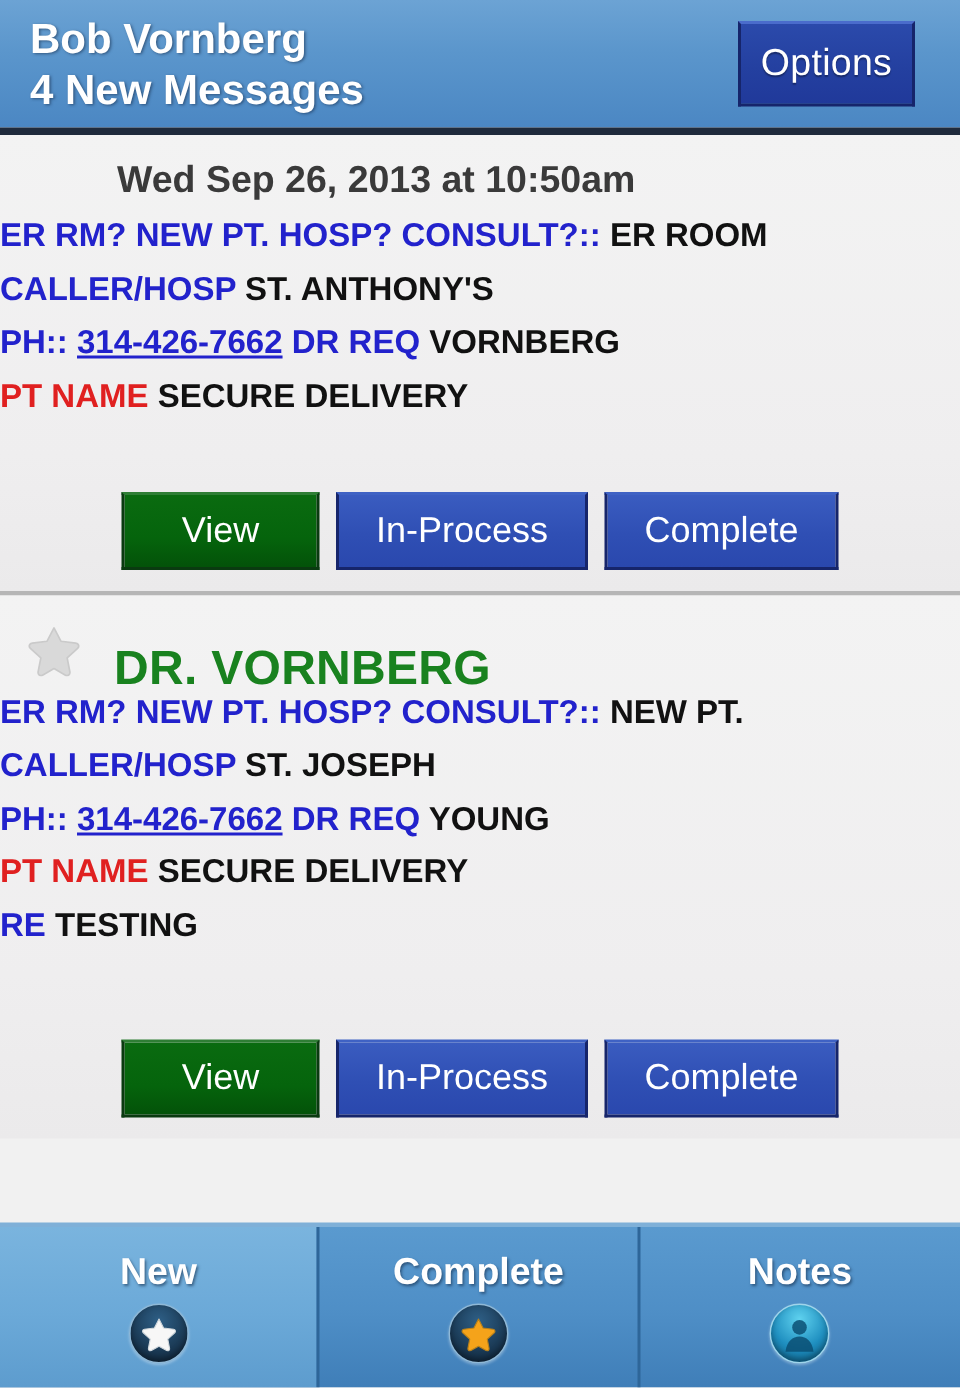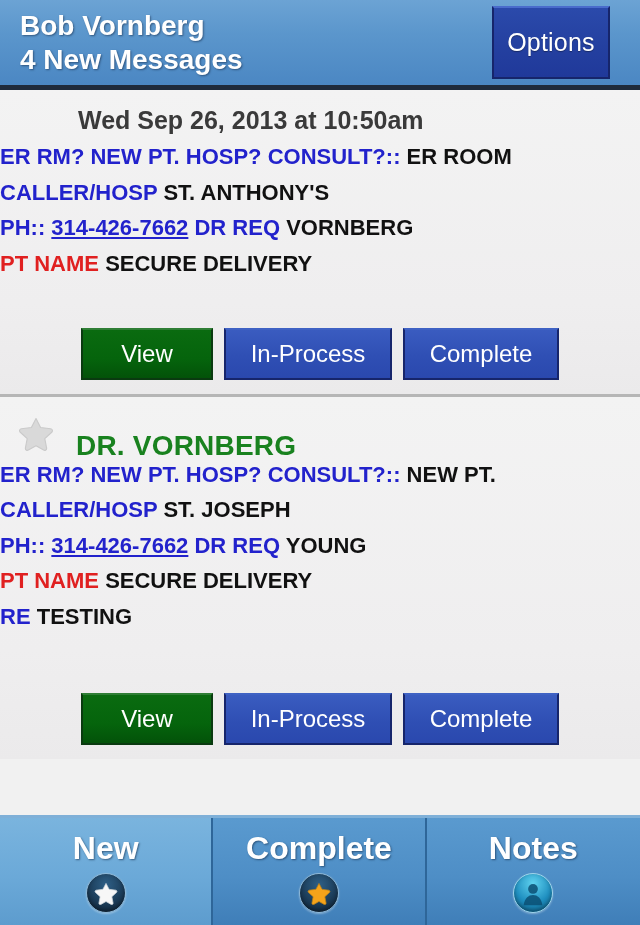--- a/index.html
+++ b/index.html
@@ -48,21 +48,21 @@
     font-size: 28px;
     font-weight: bold;
     color: #ffffff;
     line-height: 1.13;
     text-shadow: 1px 1px 2px rgba(20,40,70,0.55);
     white-space: nowrap;
   }
   .options-btn {
     flex: 0 0 auto;
     width: 118px;
-    height: 73px;
+    height: 57px;
     margin-right: 18px;
     background: linear-gradient(to bottom, #2b4aab 0%, #2440a0 55%, #20399a 100%);
     border: 2px solid #16256b;
     border-top-color: #4a6ccc;
     box-sizing: border-box;
     display: flex;
     align-items: center;
     justify-content: center;
     color: #ffffff;
     font-size: 25px;
@@ -101,21 +101,21 @@
     width: 40px;
     height: 40px;
     display: flex;
     align-items: center;
     justify-content: center;
   }
   .star-indicator svg { display: block; }
 
   .sender-name {
     margin-left: 20px;
-    font-size: 28px;
+    font-size: 32px;
     font-weight: bold;
     color: #19821f;
     letter-spacing: 0.2px;
     white-space: nowrap;
     margin-top: 26px;
   }
 
   .msg-date {
     font-size: 25px;
     font-weight: bold;
@@ -200,21 +200,21 @@
     gap: 6px;
     cursor: pointer;
     border-right: 2px solid #2e6699;
     box-sizing: border-box;
   }
   .tab:last-child { border-right: none; }
   .tab.active {
     background: linear-gradient(to bottom, #7ab4de 0%, #6ba9d8 55%, #5d9cce 100%);
   }
   .tab-label {
-    font-size: 32px;
+    font-size: 25px;
     font-weight: bold;
     color: #ffffff;
     text-shadow: 1px 1px 2px rgba(20,45,75,0.6);
     white-space: nowrap;
   }
   .tab-icon {
     width: 38px;
     height: 38px;
     border-radius: 50%;
     display: flex;

